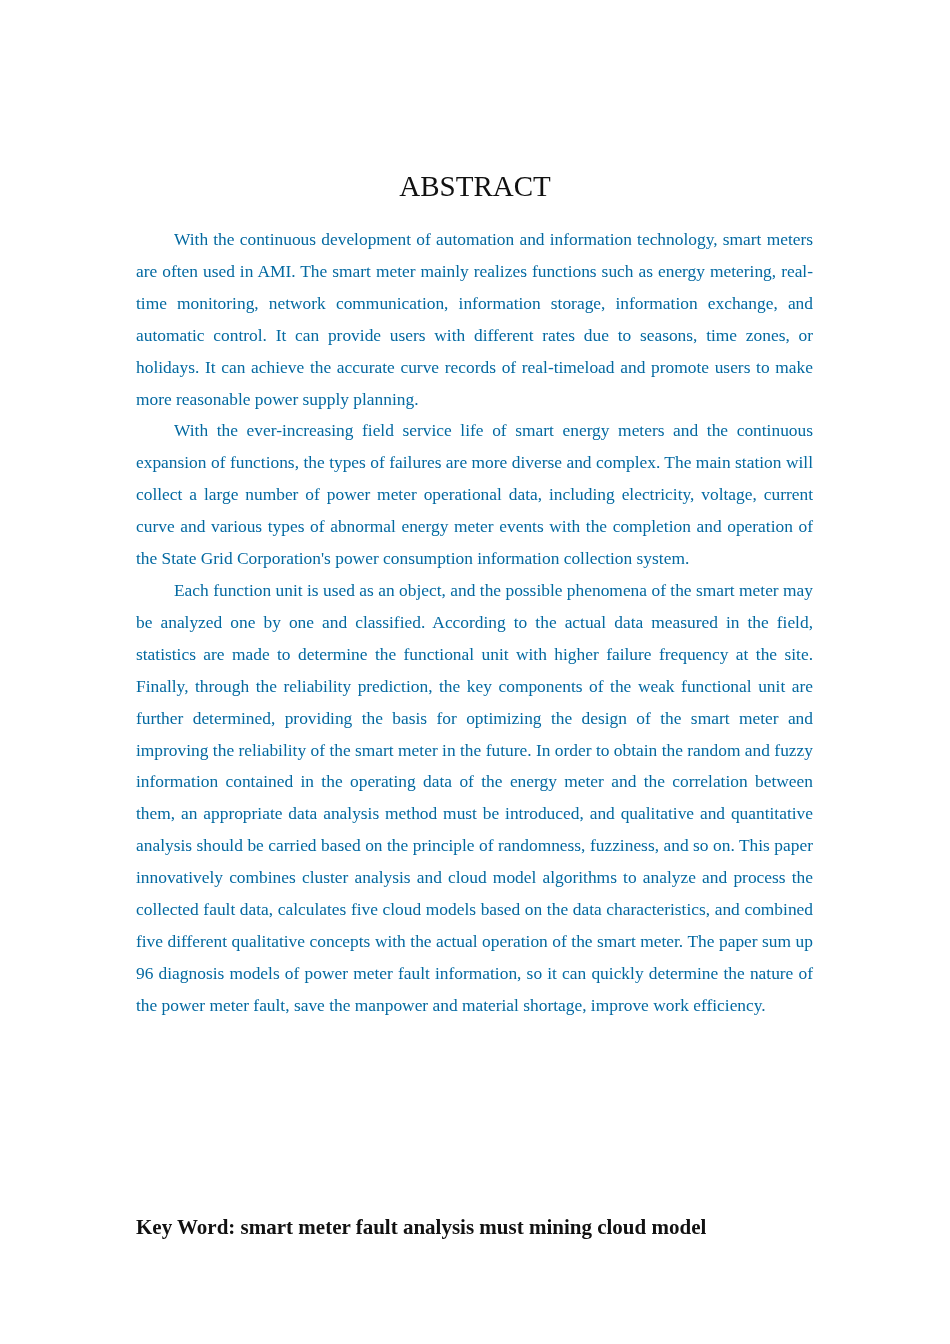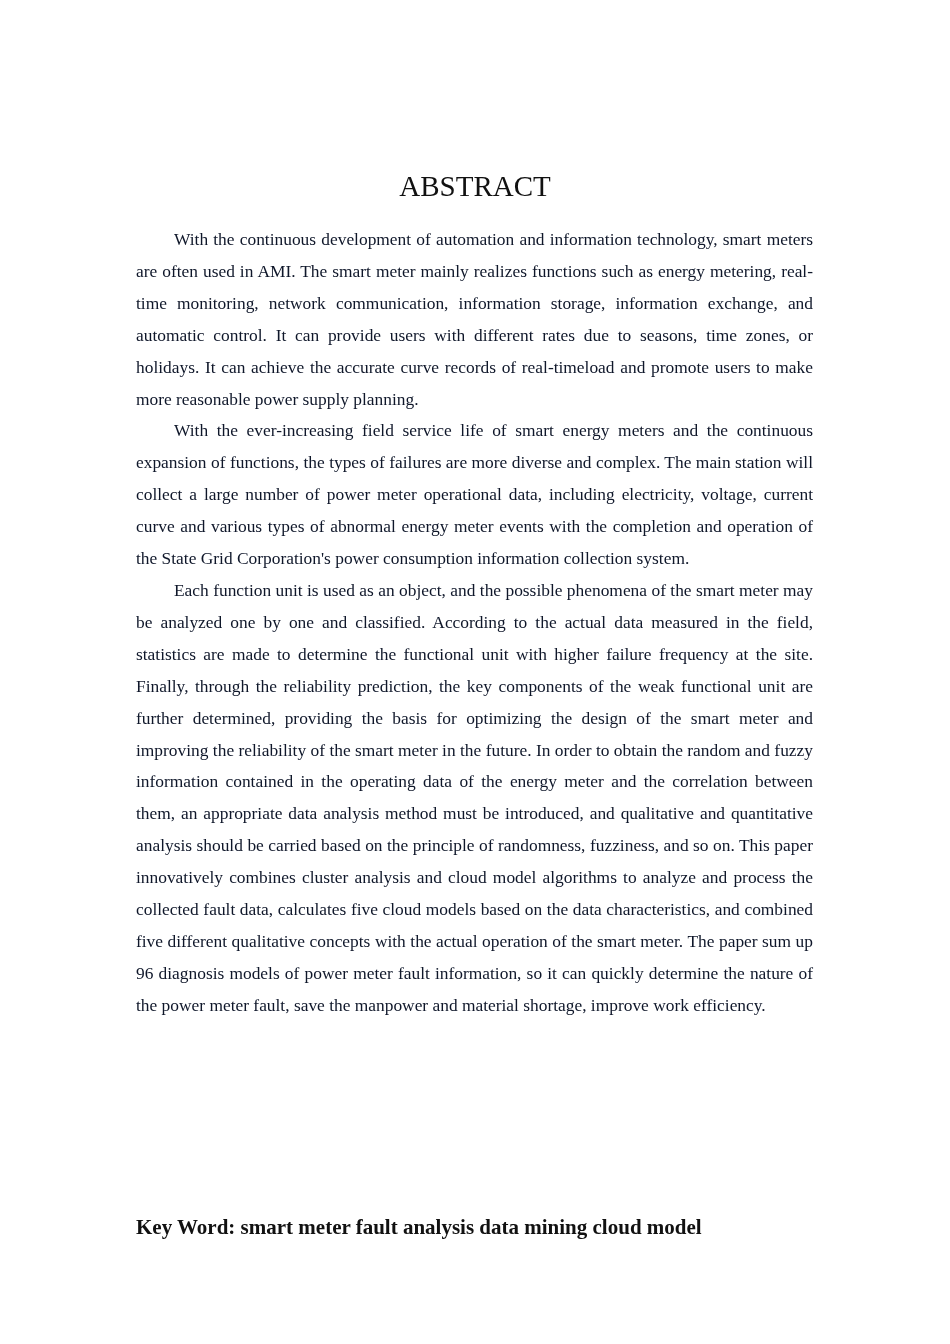--- a/index.html
+++ b/index.html
@@ -7,34 +7,34 @@
     .page {
       position: absolute; left: 0; top: 12px; width: 830px; height: 1344px; background: #fff;
     }
     .title {
       position: absolute; left: 0; top: 156px; width: 950px; text-align: center;
       font-family: "Liberation Serif", serif; font-size: 29px; color: #111; line-height: 36px;
       letter-spacing: 0px;
     }
     .body {
       position: absolute; left: 136px; top: 212px; width: 677px;
-      font-family: "Liberation Serif", serif; font-size: 17.4px; color: #0f172a;
+      font-family: "Liberation Serif", serif; font-size: 17.4px; color: #0369a1;
       line-height: 31.9px; text-align: justify;
     }
     .body p { margin: 0; text-indent: 38px; }
     .keywords {
       position: absolute; left: 136px; top: 1200px; width: 700px;
       font-family: "Liberation Serif", serif; font-size: 21px; font-weight: bold; color: #111;
       line-height: 30px; white-space: nowrap;
     }
   </style>
 </head>
 <body>
 
 <div class="page">
   <div class="title">ABSTRACT</div>
   <div class="body">
     <p>With the continuous development of automation and information technology, smart meters are often used in AMI. The smart meter mainly realizes functions such as energy metering, real-time monitoring, network communication, information storage, information exchange, and automatic control. It can provide users with different rates due to seasons, time zones, or holidays. It can achieve the accurate curve records of real-timeload and promote users to make more reasonable power supply planning.</p>
     <p>With the ever-increasing field service life of smart energy meters and the continuous expansion of functions, the types of failures are more diverse and complex. The main station will collect a large number of power meter operational data, including electricity, voltage, current curve and various types of abnormal energy meter events with the completion and operation of the State Grid Corporation's power consumption information collection system.</p>
     <p>Each function unit is used as an object, and the possible phenomena of the smart meter may be analyzed one by one and classified. According to the actual data measured in the field, statistics are made to determine the functional unit with higher failure frequency at the site. Finally, through the reliability prediction, the key components of the weak functional unit are further determined, providing the basis for optimizing the design of the smart meter and improving the reliability of the smart meter in the future. In order to obtain the random and fuzzy information contained in the operating data of the energy meter and the correlation between them, an appropriate data analysis method must be introduced, and qualitative and quantitative analysis should be carried based on the principle of randomness, fuzziness, and so on. This paper innovatively combines cluster analysis and cloud model algorithms to analyze and process the collected fault data, calculates five cloud models based on the data characteristics, and combined five different qualitative concepts with the actual operation of the smart meter. The paper sum up 96 diagnosis models of power meter fault information, so it can quickly determine the nature of the power meter fault, save the manpower and material shortage, improve work efficiency.</p>
   </div>
-  <div class="keywords">Key Word: smart meter fault analysis data mining cloud model</div>
+  <div class="keywords">Key Word: smart meter fault analysis must mining cloud model</div>
 </div>
 
 </body></html>

